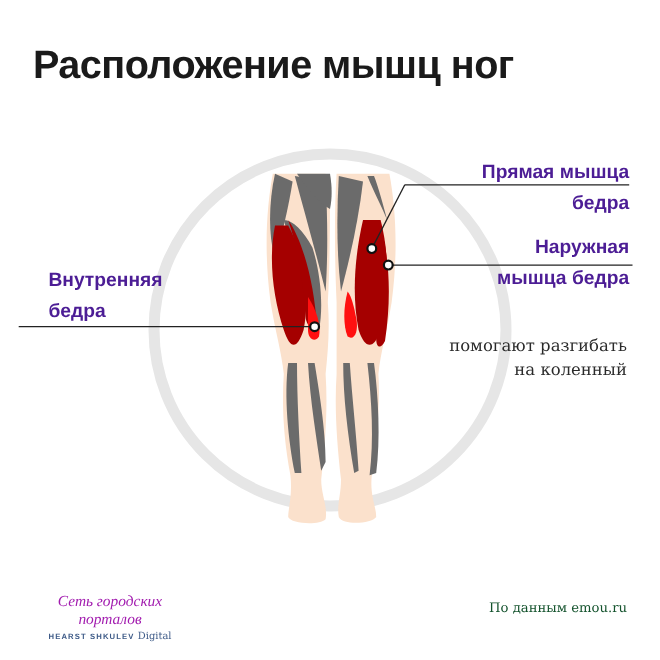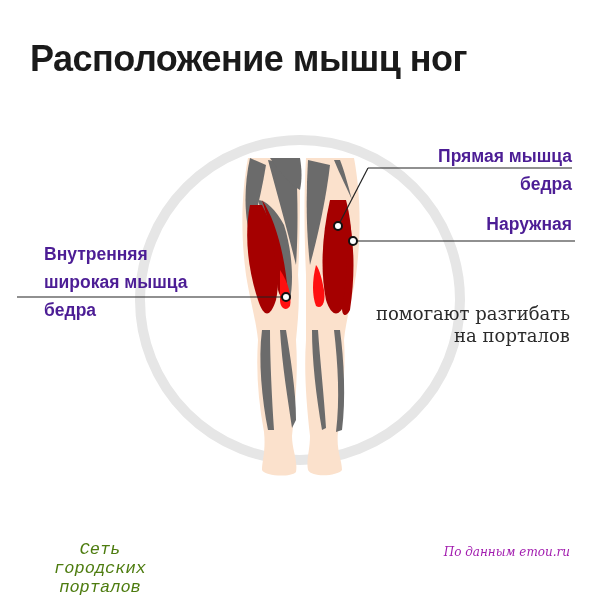--- a/index.html
+++ b/index.html
@@ -1,26 +1,26 @@
 <!DOCTYPE html>
 <html><head>
   <meta charset="utf-8">
   <style>
     html, body { margin: 0; padding: 0; }
     body { width: 600px; height: 600px; background: #ffffff; position: relative; overflow: hidden; font-family: "DejaVu Serif", serif; color: #1c1c1c; }
     .title { position: absolute; left: 30px; top: 38px; font-family: "Liberation Sans", sans-serif; font-weight: bold; font-size: 36px; letter-spacing: -0.5px; color: #1a1a1a; margin: 0; }
     .art { position: absolute; left: 0; top: 0; width: 600px; height: 600px; }
     .label { position: absolute; font-family: Liberation Sans, sans-serif; font-weight: bold; font-size: 17.5px; line-height: 28px; color: #4c1d95; white-space: nowrap; }
     .label.right { text-align: right; }
-    .desc { position: absolute; font-family: "DejaVu Serif", serif; font-size: 18px; line-height: 22px; color: #2a2a2a; text-align: right; white-space: nowrap; }
+    .desc { position: absolute; font-family: "DejaVu Serif", serif; font-size: 15px; line-height: 22px; color: #2a2a2a; text-align: right; white-space: nowrap; }
     .footer-logo { position: absolute; left: 30px; top: 540px; text-align: center; width: 140px; }
-    .logo-line1 { font-family: Liberation Mono, monospace; font-style: italic; font-size: 17px; color: #4d7c0f; display: block; }
+    .logo-line1 { font-family: Liberation Serif, serif; font-style: italic; font-size: 14px; color: #a21caf; display: block; }
     .logo-line2 { font-family: "Liberation Sans", sans-serif; font-size: 7px; font-weight: bold; letter-spacing: 1px; color: #3d5a87; display: block; margin-top: 2px; }
     .logo-line2 .dig { font-family: "DejaVu Serif", serif; font-weight: normal; letter-spacing: 0; font-size: 9px; color: #3d5a87; }
-    .source { position: absolute; right: 30px; top: 545px; font-family: "DejaVu Serif", serif; font-size: 12px; color: #a21caf; font-style: italic; }
+    .source { position: absolute; right: 30px; top: 545px; font-family: "DejaVu Serif", serif; font-size: 12px; color: #14532d; }
   </style>
 </head>
 <body>
 
 <h1 class="title">Расположение мышц ног</h1>
 
 <svg class="art" viewBox="0 0 600 600" xmlns="http://www.w3.org/2000/svg">
 
   <circle cx="300" cy="300" r="160" fill="none" stroke="#e6e6e6" stroke-width="10"></circle>
 
@@ -68,30 +68,30 @@
   <circle cx="286" cy="297" r="4" fill="#fff" stroke="#111" stroke-width="2"></circle>
 </svg>
 
 <div class="label right" style="right:28px; top:142px;">
   <div>Прямая мышца</div>
   <div>бедра</div>
 </div>
 
 <div class="label right" style="right:28px; top:210px;">
   <div>Наружная</div>
+  <div>мышца бедра</div>
 </div>
 
 <div class="desc" style="right:30px; top:303px;">
   <div>помогают разгибать</div>
-  <div>на порталов</div>
+  <div>на коленный</div>
 </div>
 
 <div class="label" style="left:32px; top:240px;margin-left:12px;">
   <div>Внутренняя</div>
-  <div>широкая мышца</div>
   <div>бедра</div>
 </div>
 
 <div class="footer-logo">
   <span class="logo-line1">Сеть городских порталов</span>
   <span class="logo-line2"><span>HEARST SHKULEV</span> <span class="dig">Digital</span></span>
 </div>
 <div class="source">По данным emou.ru</div>
 
 </body></html>

